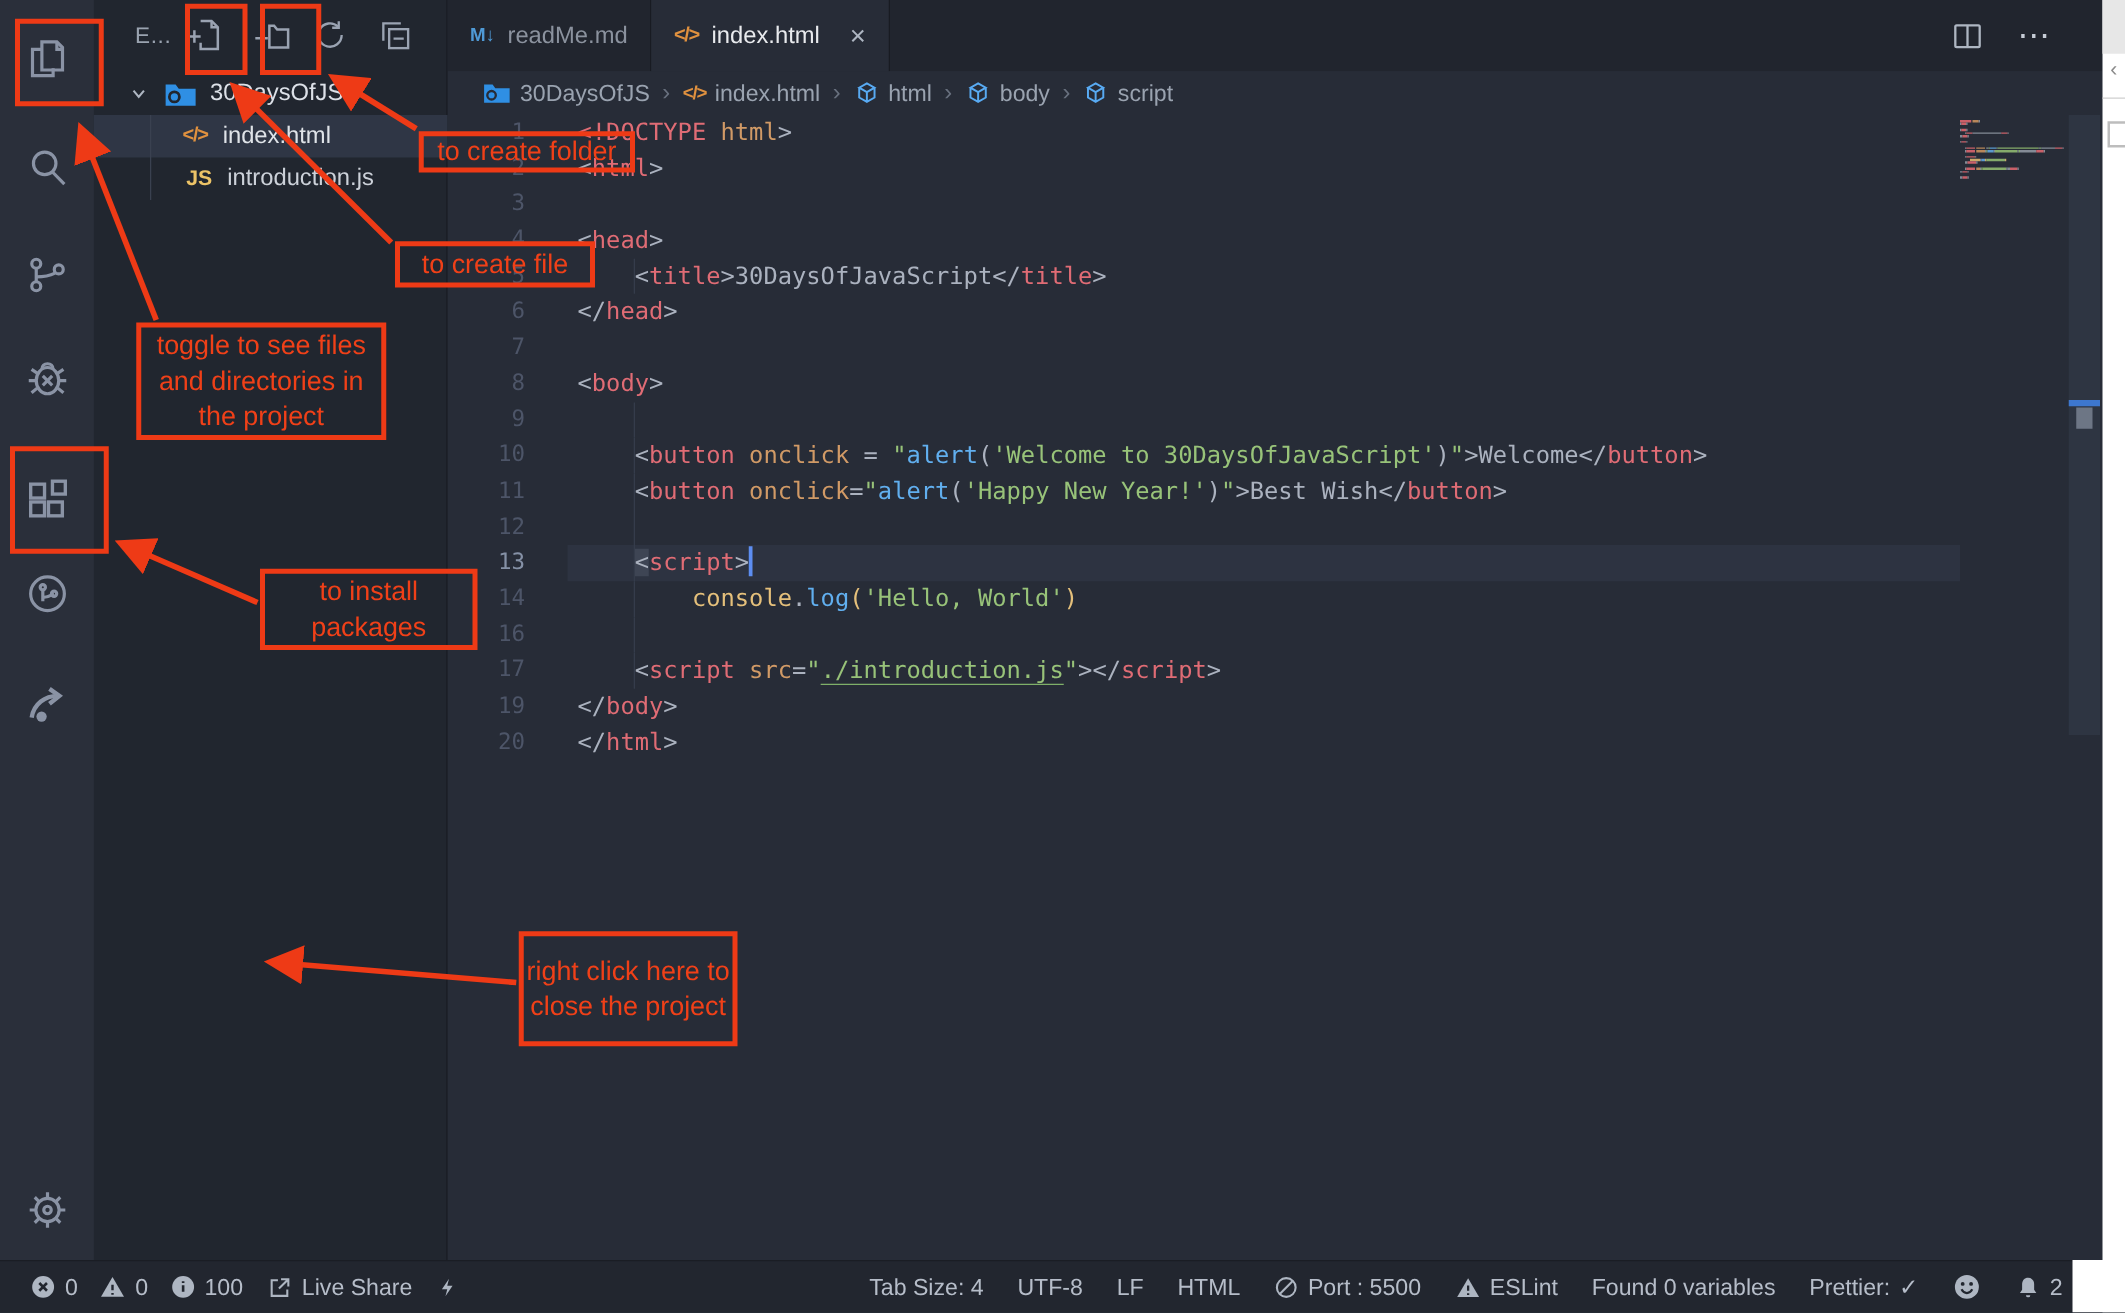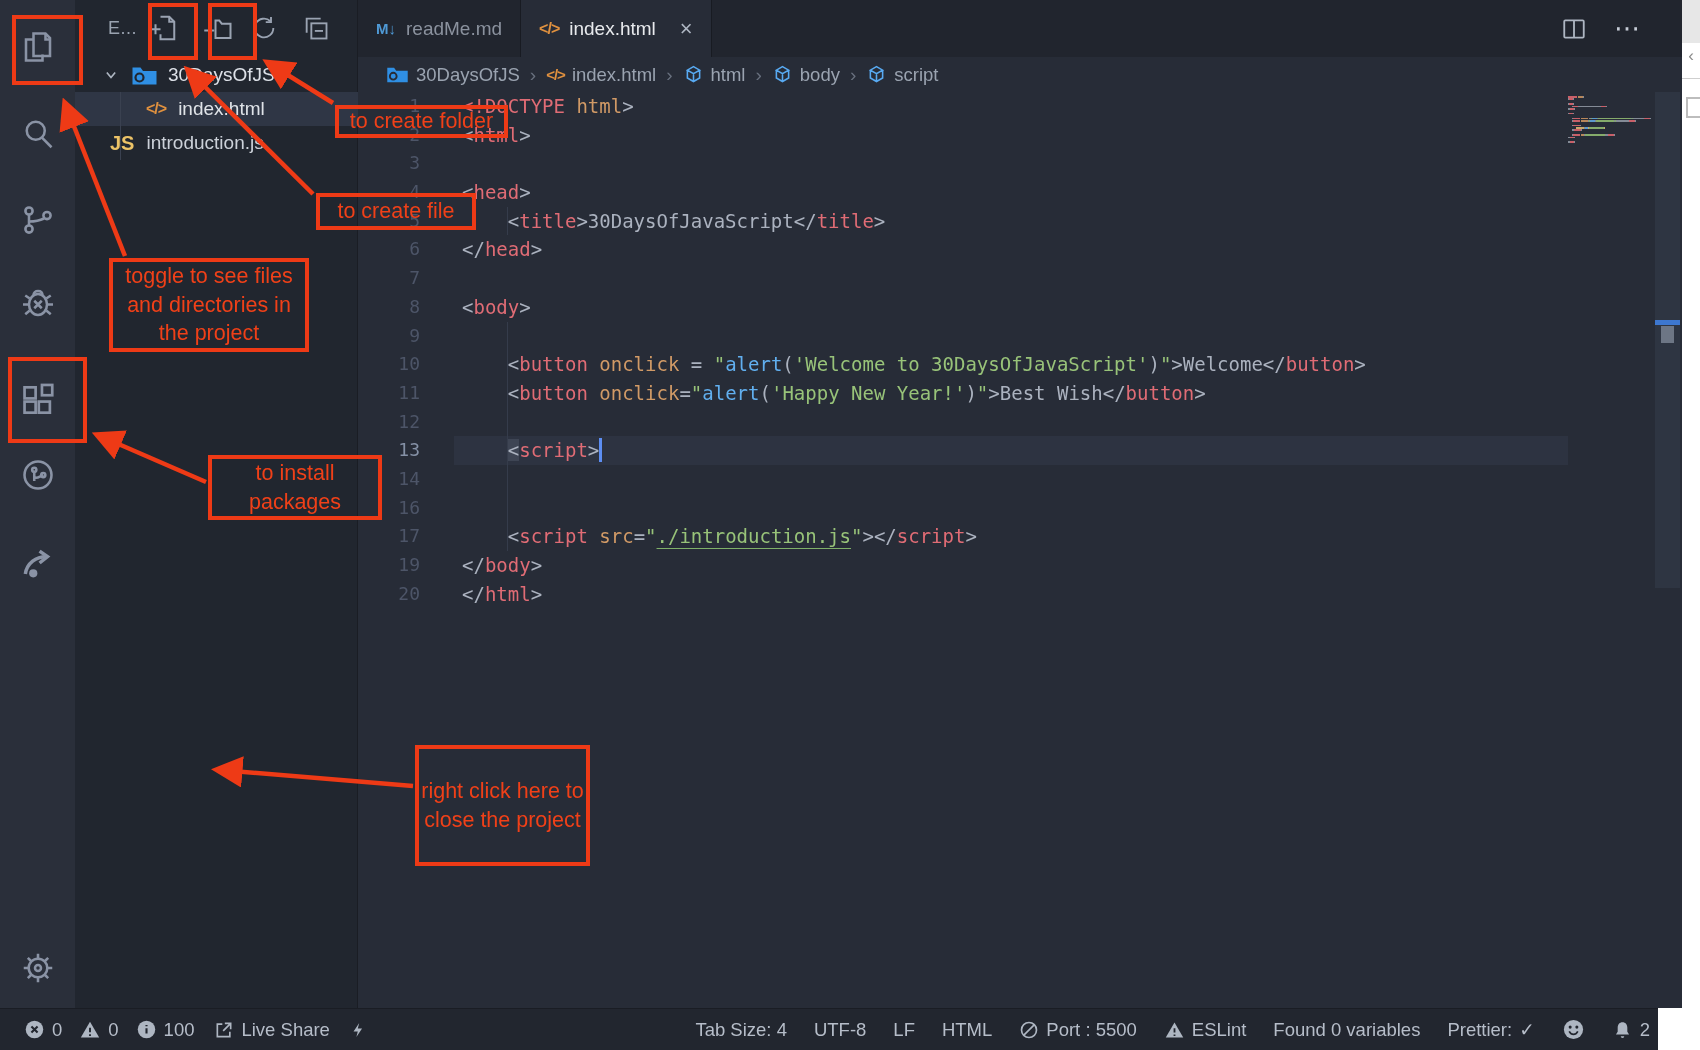--- a/index.html
+++ b/index.html
@@ -224,21 +224,21 @@
         <circle cx="8.5" cy="13" r="4" fill="none" stroke="#21262f" stroke-width="2.2"></circle>
       </svg>
     <span class="root-label" style="margin-left:10px">30DaysOfJS</span>
   </div>
 
   <div class="tree-row sel" style="top:92px">
     <span class="icon-txt" style="margin-left:71px;color:#e0913f;font-size:16px;letter-spacing:-1px">&lt;/&gt;</span>
     <span style="margin-left:12px;color:#dfe3e8">index.html</span>
   </div>
   <div class="tree-row" style="top:126px">
-    <span class="icon-txt" style="margin-left:35px;color:#ecc367;font-size:20px">JS</span>
+    <span class="icon-txt" style="margin-left:74px;color:#ecc367;font-size:17px">JS</span>
     <span style="margin-left:12px">introduction.js</span>
   </div>
   <div class="indent-guide"></div>
 </nav>
 
 <main class="editorgroup">
   <div class="tabbar">
     <div class="tab">
       <span class="icon-txt" style="color:#4f9ad6;font-size:15px">M↓</span>
       <span>readMe.md</span>
@@ -300,21 +300,21 @@
       <div class="cline"><span class="gut">4</span><span class="ctext"><span class="tok-pl">&lt;</span><span class="tok-tag">head</span><span class="tok-pl">&gt;</span></span></div>
       <div class="cline guide"><span class="gut">5</span><span class="ctext"><span class="tok-pl">    &lt;</span><span class="tok-tag">title</span><span class="tok-pl">&gt;30DaysOfJavaScript&lt;/</span><span class="tok-tag">title</span><span class="tok-pl">&gt;</span></span></div>
       <div class="cline"><span class="gut">6</span><span class="ctext"><span class="tok-pl">&lt;/</span><span class="tok-tag">head</span><span class="tok-pl">&gt;</span></span></div>
       <div class="cline"><span class="gut">7</span><span class="ctext"></span></div>
       <div class="cline"><span class="gut">8</span><span class="ctext"><span class="tok-pl">&lt;</span><span class="tok-tag">body</span><span class="tok-pl">&gt;</span></span></div>
       <div class="cline guide"><span class="gut">9</span><span class="ctext"></span></div>
       <div class="cline guide"><span class="gut">10</span><span class="ctext"><span class="tok-pl">    &lt;</span><span class="tok-tag">button</span><span class="tok-pl"> </span><span class="tok-attr">onclick</span><span class="tok-pl"> = </span><span class="tok-str">"</span><span class="tok-fn">alert</span><span class="tok-pl">(</span><span class="tok-str">'Welcome to 30DaysOfJavaScript'</span><span class="tok-pl">)</span><span class="tok-str">"</span><span class="tok-pl">&gt;Welcome&lt;/</span><span class="tok-tag">button</span><span class="tok-pl">&gt;</span></span></div>
       <div class="cline guide"><span class="gut">11</span><span class="ctext"><span class="tok-pl">    &lt;</span><span class="tok-tag">button</span><span class="tok-pl"> </span><span class="tok-attr">onclick</span><span class="tok-pl">=</span><span class="tok-str">"</span><span class="tok-fn">alert</span><span class="tok-pl">(</span><span class="tok-str">'Happy New Year!'</span><span class="tok-pl">)</span><span class="tok-str">"</span><span class="tok-pl">&gt;Best Wish&lt;/</span><span class="tok-tag">button</span><span class="tok-pl">&gt;</span></span></div>
       <div class="cline guide"><span class="gut">12</span><span class="ctext"></span></div>
       <div class="cline cur-line guide"><span class="gut">13</span><span class="ctext"><span class="tok-pl">    </span><span class="tok-sel">&lt;</span><span class="tok-tag">script</span><span class="tok-pl">&gt;</span><span class="tok-cur"></span></span></div>
-      <div class="cline guide"><span class="gut">14</span></div>
+      <div class="cline guide"><span class="gut">14</span><span class="ctext"><span class="tok-pl">        </span><span class="tok-obj">console</span><span class="tok-pl">.</span><span class="tok-fn">log</span><span class="tok-yel">(</span><span class="tok-str">'Hello, World'</span><span class="tok-yel">)</span></span></div>
       <div class="cline guide"><span class="gut">16</span><span class="ctext"></span></div>
       <div class="cline guide"><span class="gut">17</span><span class="ctext"><span class="tok-pl">    &lt;</span><span class="tok-tag">script</span><span class="tok-pl"> </span><span class="tok-attr">src</span><span class="tok-pl">=</span><span class="tok-str">"</span><span class="tok-lnk">./introduction.js</span><span class="tok-str">"</span><span class="tok-pl">&gt;</span><span class="tok-pl">&lt;/</span><span class="tok-tag">script</span><span class="tok-pl">&gt;</span></span></div>
       <div class="cline"><span class="gut">19</span><span class="ctext"><span class="tok-pl">&lt;/</span><span class="tok-tag">body</span><span class="tok-pl">&gt;</span></span></div>
       <div class="cline"><span class="gut">20</span><span class="ctext"><span class="tok-pl">&lt;/</span><span class="tok-tag">html</span><span class="tok-pl">&gt;</span></span></div>
     </div>
 </main>
 
 <div class="minimap" id="minimap">
     <div class="mm-row"><i style="width: 9.45px; background: rgb(201, 96, 105);"></i><i style="width: 1.05px;"></i><i style="width: 4.2px; background: rgb(184, 135, 90);"></i><i style="width: 1.05px; background: rgb(132, 139, 150);"></i></div>
     <div class="mm-row"><i style="width: 1.05px; background: rgb(132, 139, 150);"></i><i style="width: 4.2px; background: rgb(201, 96, 105);"></i><i style="width: 1.05px; background: rgb(132, 139, 150);"></i></div>
@@ -443,21 +443,21 @@
   </div>
 <div class="ann" style="left:316px;top:193px;width:160px;height:37px;white-space:nowrap">
     <span>to create file</span>
   </div>
 <div class="ann" style="left:109px;top:258px;width:200px;height:94px">
     <span>toggle to see files and directories in the project</span>
   </div>
 <div class="ann" style="left:208px;top:455px;width:174px;height:65px">
     <span>to install packages</span>
   </div>
-<div class="ann" style="left:415px;top:745px;width:175px;height:121px">
+<div class="ann" style="left:415px;top:745px;width:175px;height:92px">
     <span>right click here to close the project</span>
   </div>
 
 <svg class="arrows">
   <defs>
     <marker id="ah" markerWidth="7" markerHeight="7" refX="5" refY="3.5" orient="auto">
       <path d="M0,0 L7,3.5 L0,7 z" fill="#ee3a16"></path>
     </marker>
   </defs>
   <line x1="125" y1="256" x2="66" y2="106" stroke="#ee3a16" stroke-width="4.5" marker-end="url(#ah)"></line>

